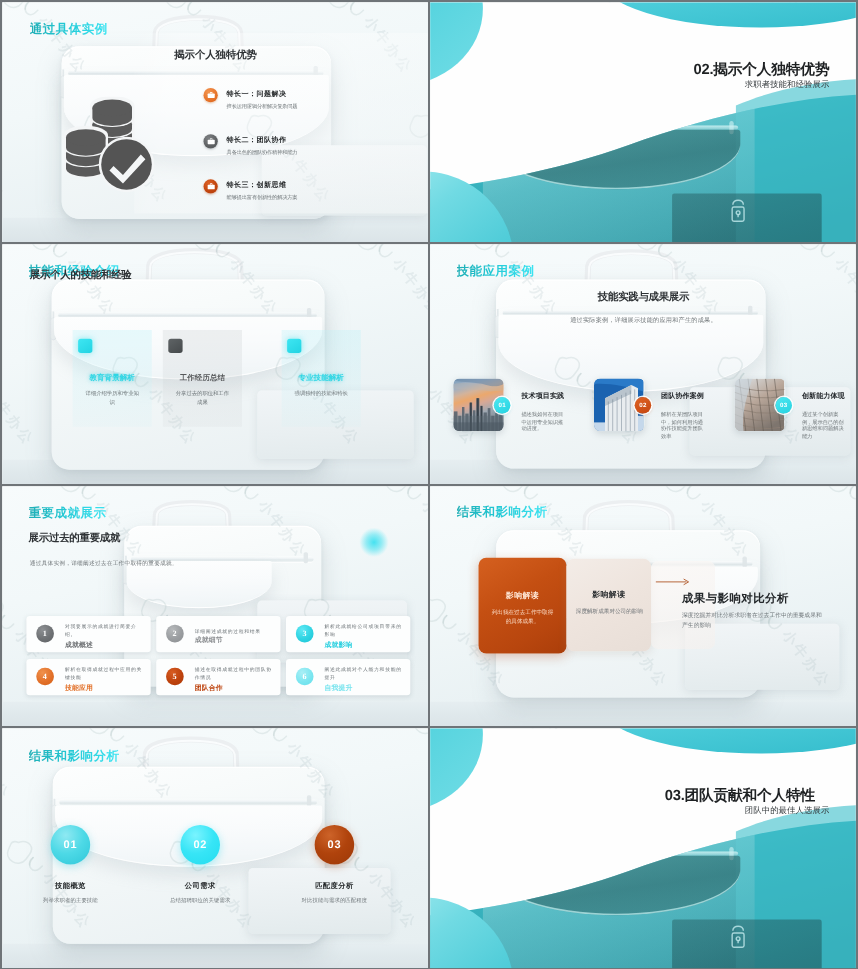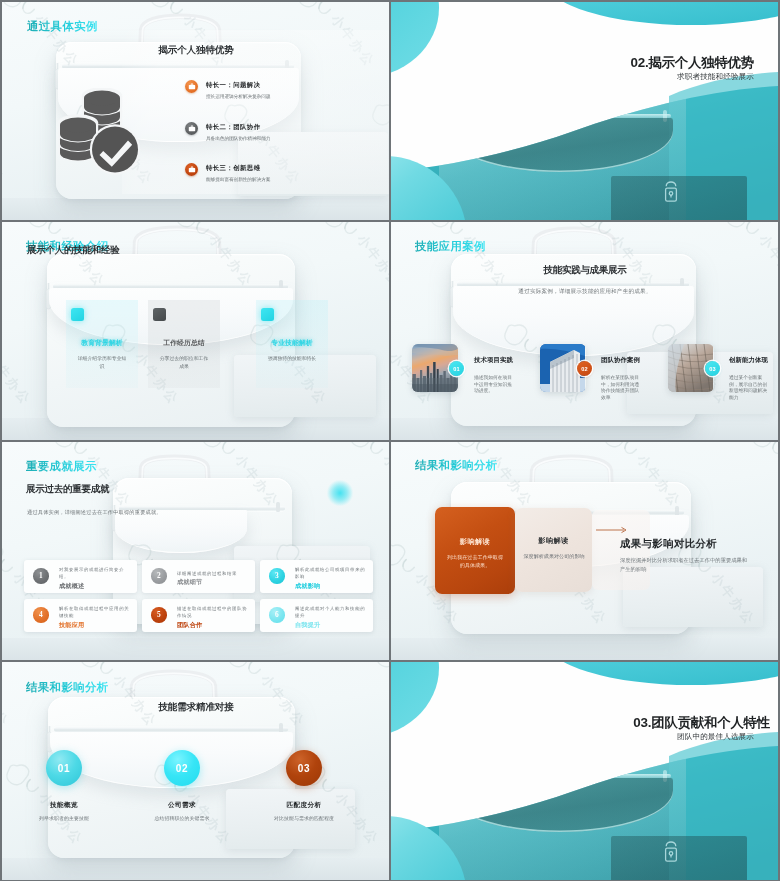--- a/index.html
+++ b/index.html
@@ -1218,21 +1218,20 @@
         <div class="wmu" style="left:683px;top:210px"></div>
         <div class="wmu" style="left:-131px;top:328px"></div>
         <div class="wmu" style="left:17px;top:328px"></div>
         <div class="wmu" style="left:165px;top:328px"></div>
         <div class="wmu" style="left:313px;top:328px"></div>
         <div class="wmu" style="left:461px;top:328px"></div>
         <div class="wmu" style="left:609px;top:328px"></div>
         <div class="wmu" style="left:757px;top:328px"></div>
       </div>
  <div class="eyebrow" style="left:24px;top:18px">结果和影响分析</div>
- <div class="h2" style="left:0;top:39px;width:388px;text-align:center;font-size:9.5px;letter-spacing:-0.1px">技能需求精准对接</div>
 
  <div class="s7circ c1" style="left:44px;top:88px">01</div>
  <div class="s7t" style="left:17px;top:139px;width:90px">技能概览</div>
  <div class="s7d" style="left:12px;top:153px;width:100px">列举求职者的主要技能</div>
  <div class="s7circ c2" style="left:162px;top:88px">02</div>
  <div class="s7t" style="left:135px;top:139px;width:90px">公司需求</div>
  <div class="s7d" style="left:130px;top:153px;width:100px">总结招聘职位的关键需求</div>
  <div class="s7circ c3" style="left:284px;top:88px">03</div>
  <div class="s7t" style="left:257px;top:139px;width:90px">匹配度分析</div>
  <div class="s7d" style="left:252px;top:153px;width:100px">对比技能与需求的匹配程度</div>
@@ -1379,16 +1378,16 @@
  <defs>
           <linearGradient id="dgc" x1="0.1" y1="0" x2="0.85" y2="1">
             <stop offset="0" stop-color="#aceef2"></stop>
             <stop offset="0.35" stop-color="#70dae3"></stop>
             <stop offset="0.75" stop-color="#46c8d5"></stop>
             <stop offset="1" stop-color="#35b5c4"></stop>
           </linearGradient>
         </defs>
  <circle cx="-6" cy="236" r="82" fill="url(#dgc)"></circle>
 </svg>
- <div class="dvnum" style="right:8px;top:52px;font-size:13.4px;letter-spacing:-0.2px"><span>03.</span><span>团队贡献和个人特性</span></div>
+ <div class="dvnum" style="right:37px;top:52px;font-size:13.4px;letter-spacing:-0.2px"><span>03.</span><span>团队贡献和个人特性</span></div>
  <div class="dvsub" style="right:24px;top:70px;font-size:7.6px;letter-spacing:.1px">团队中的最佳人选展示</div>
 </div>
 </div>
 
 </body></html>

